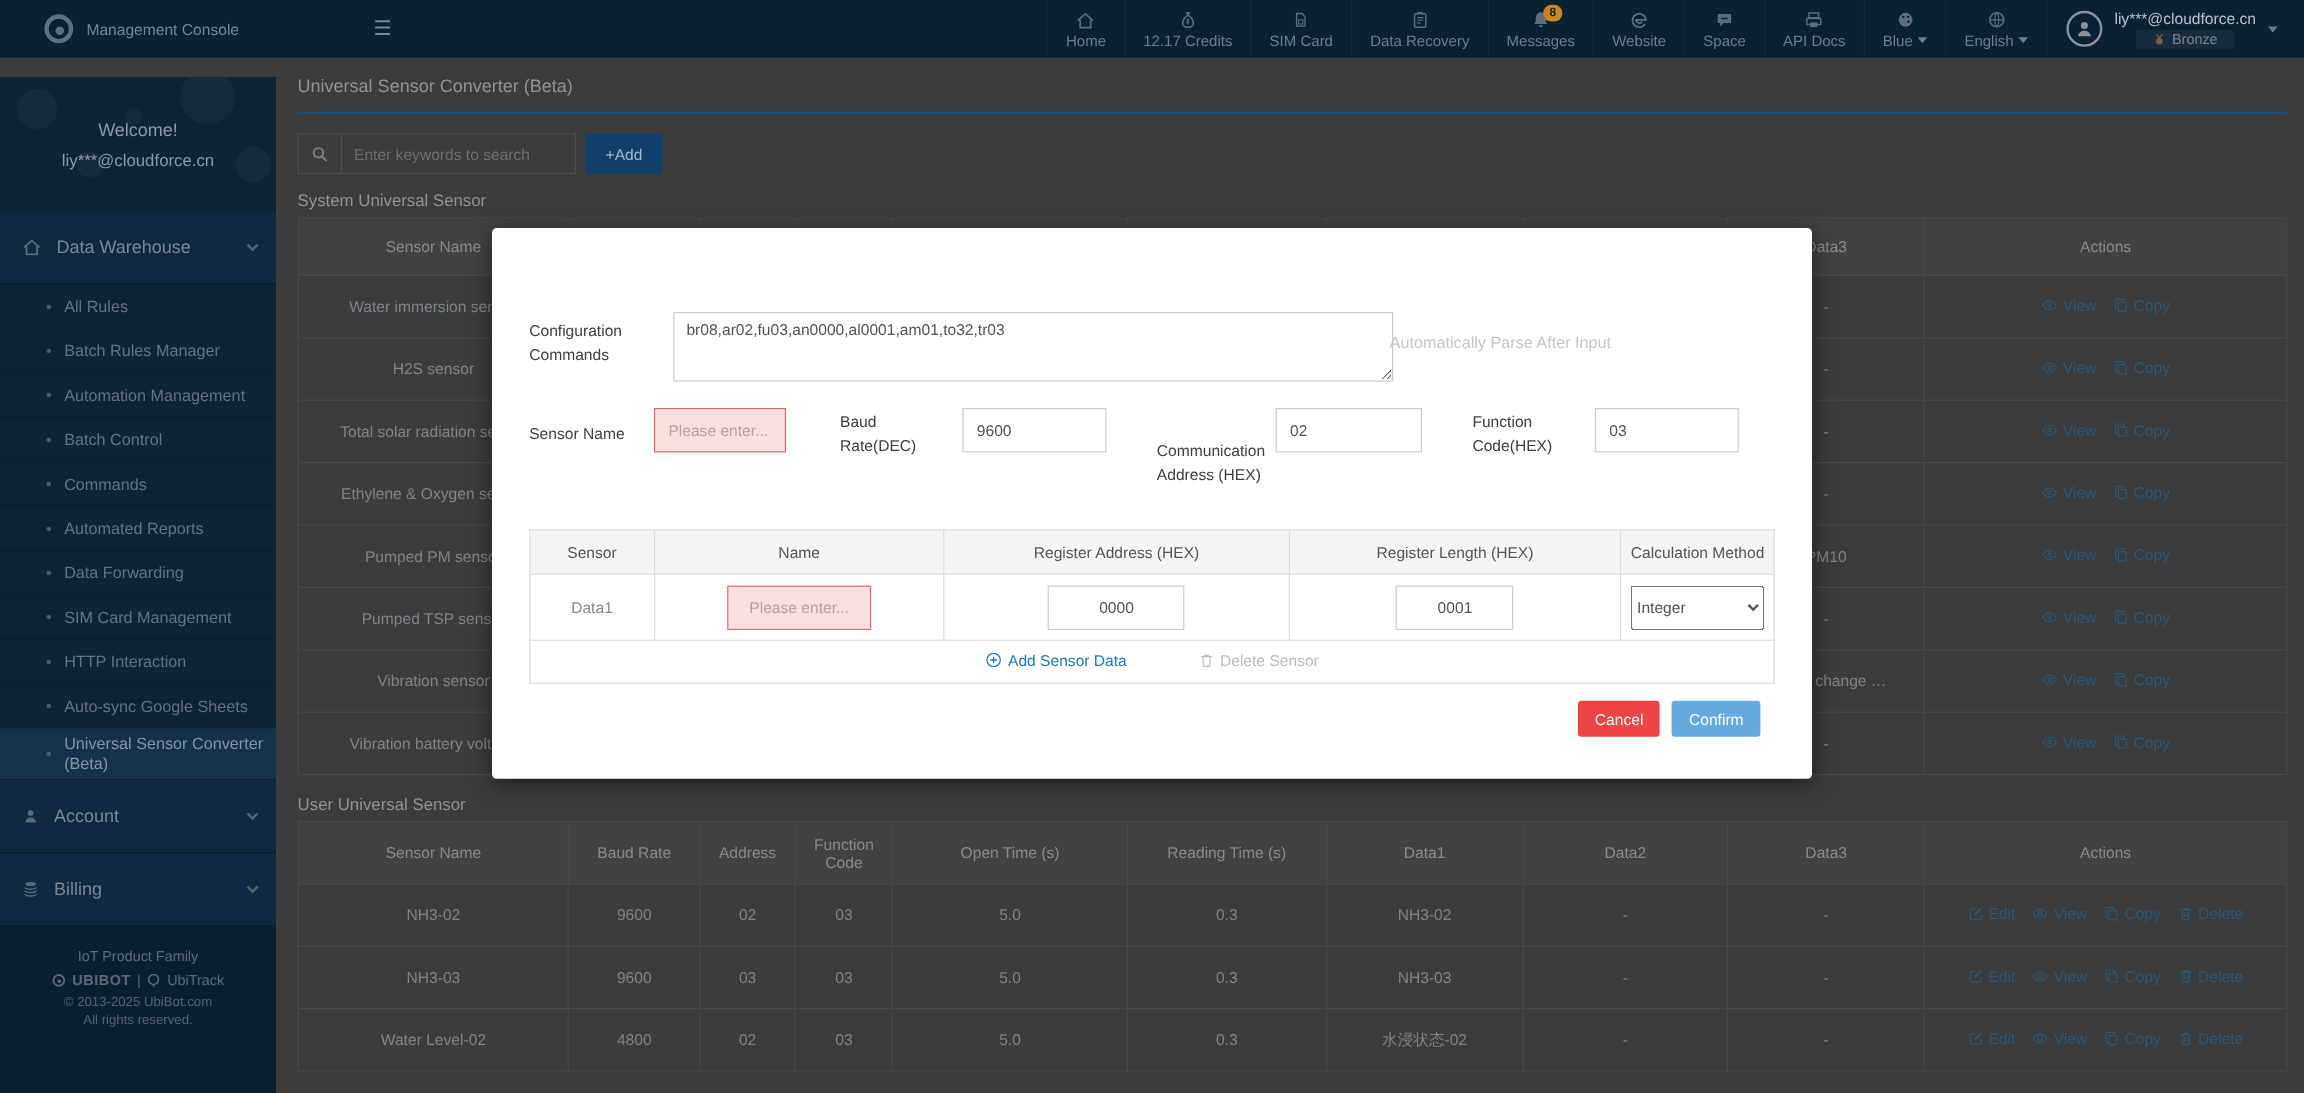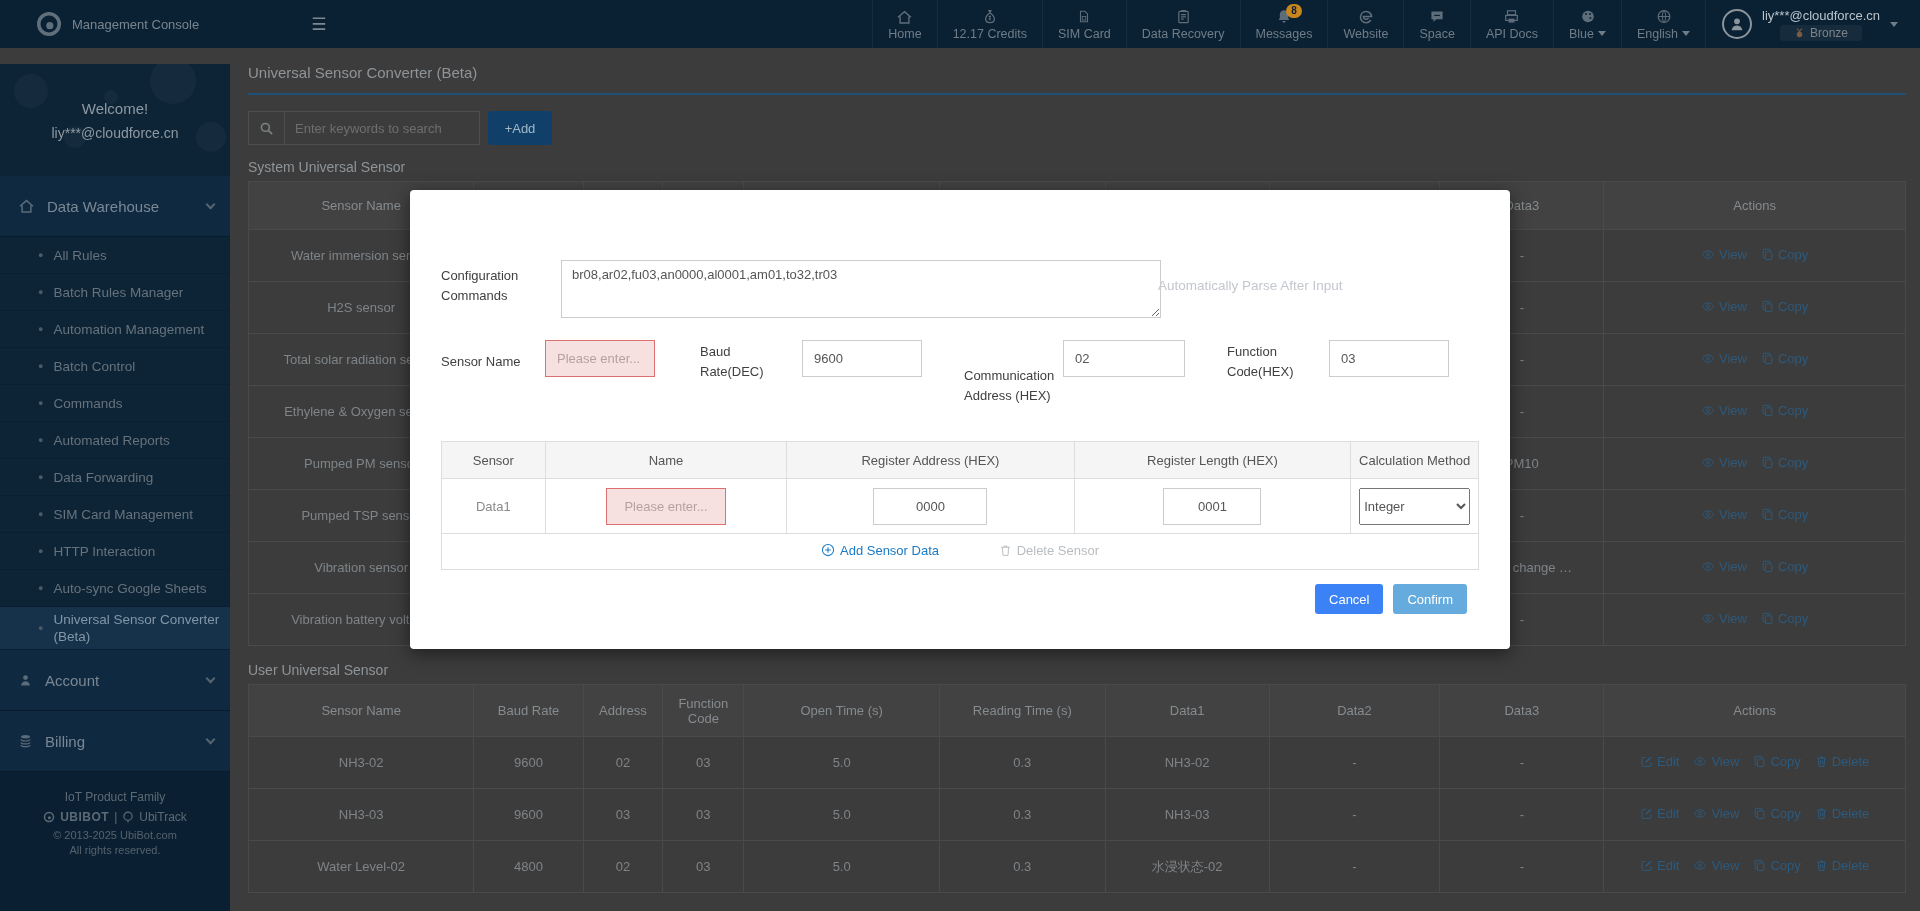--- a/index.html
+++ b/index.html
@@ -101,21 +101,21 @@
   .cell-input { height:37px; border:1px solid #cccccc; font-size:13px; color:#555; text-align:center;
     outline:none; }
   .cell-input.err { border:1px solid #dc6f6f; background:#f6e0e0; }
   .cell-input.err::placeholder { color:#b8a0a0; }
   .m-links td { height:36px; }
   .m-link-add { color:#1a7ac5; font-size:13px; cursor:pointer; display:inline-flex; align-items:center; gap:5px; }
   .m-link-del { color:#b9bdc1; font-size:13px; margin-left:56px; display:inline-flex; align-items:center; gap:5px; }
   .m-select { width:111px; height:37px; font-size:13px; color:#555; font-family:inherit; }
   .m-btns { position:absolute; right:43px; bottom:35px; display:flex; gap:10px; }
   .btn { height:30px; padding:0 14px; border:none; border-radius:3px; color:#fff; font-size:13px; cursor:pointer; }
-  .btn-cancel { background:#3b82f6; }
+  .btn-cancel { background:#ef4444; }
   .btn-confirm { background:#66abdd; }
   svg { display:block; }
 </style>
 </head>
 <body>
 
 <div class="topbar">
   <div class="brand">
     <span class="logo-icon">
       <svg width="26" height="26" viewBox="0 0 16 16">

